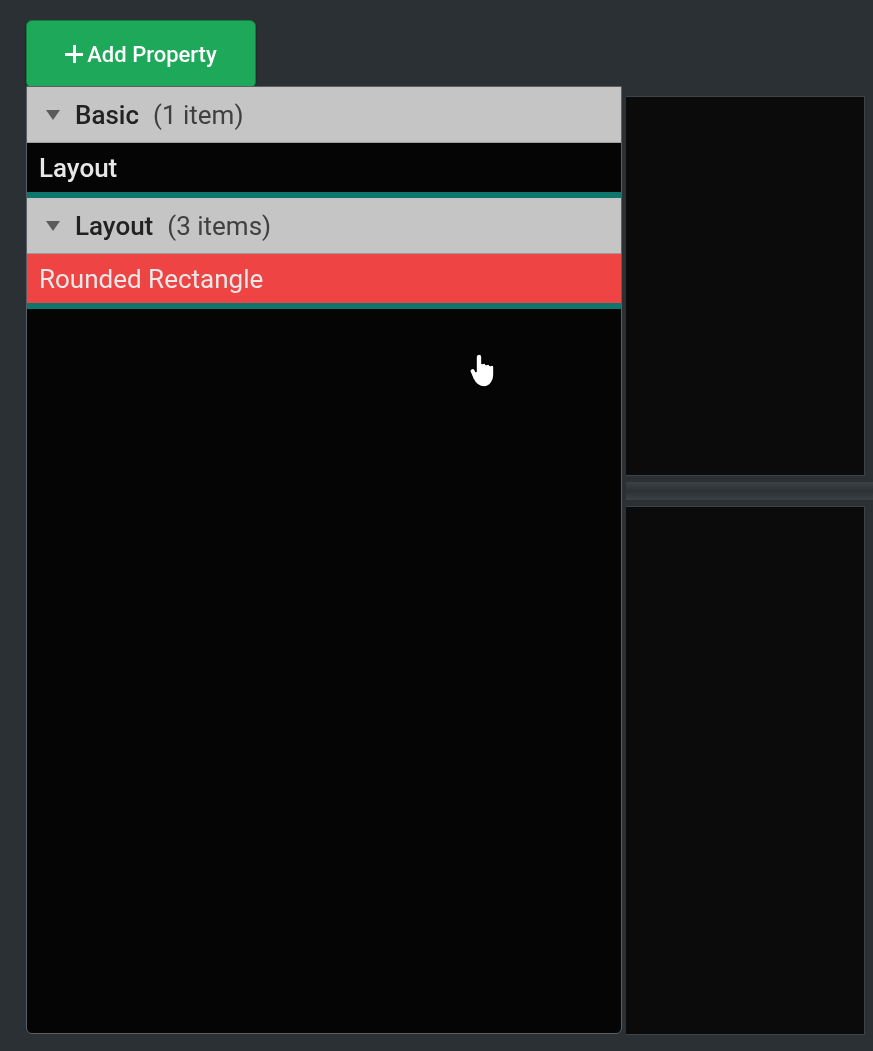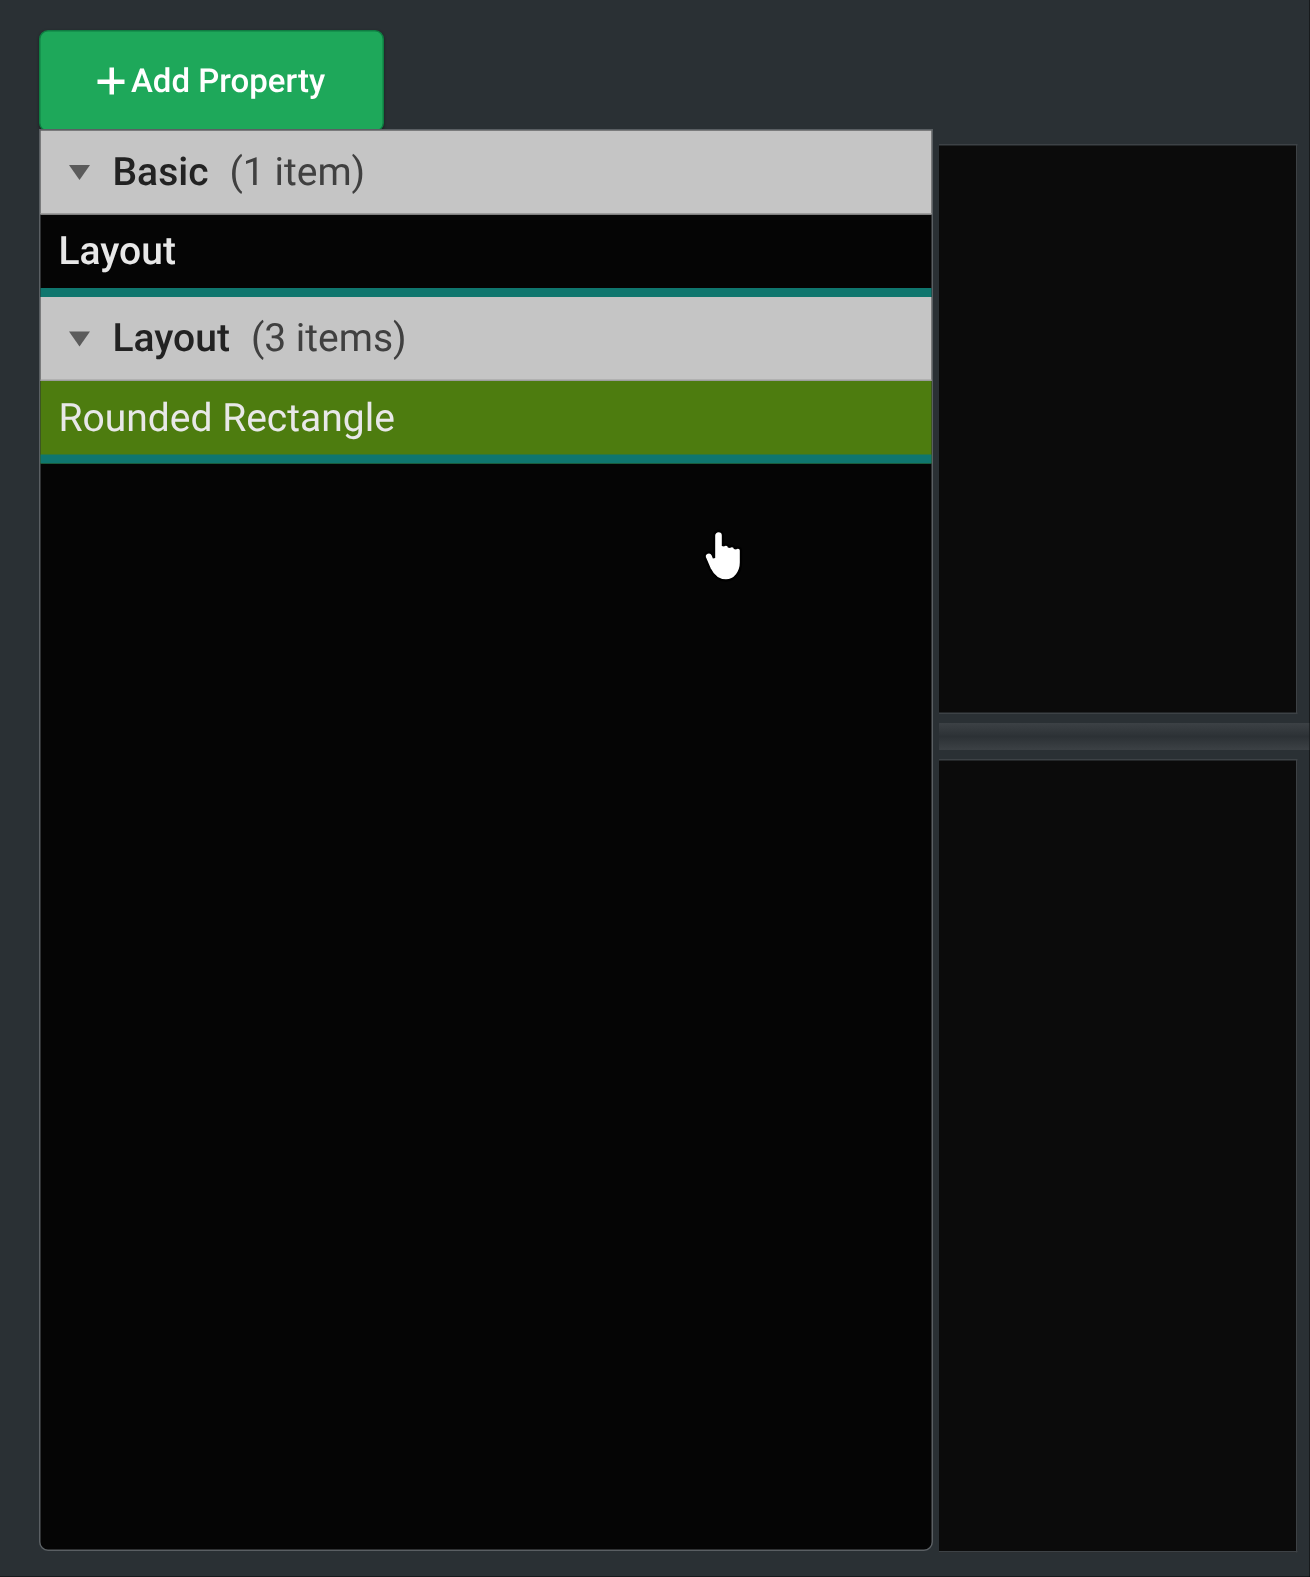--- a/index.html
+++ b/index.html
@@ -120,21 +120,21 @@
     height: 55px;
     display: flex;
     align-items: center;
     padding: 0 12px;
     font-size: 26px;
     color: #e8e8e8;
     border-bottom: 6px solid #0f766e;
   }
   .item-row.child { padding-left: 12px; } 
   .item-row.selected {
-    background: #4d7c0f;
+    background: #ef4444;
     color: #e8e8e8;
   }
   .basic-layout { color: #e8e8e8; font-weight: 500; }
 
   
   .rpanel1 {
     position: absolute;
     top: 96px;
     left: 626px;
     right: 8px;

